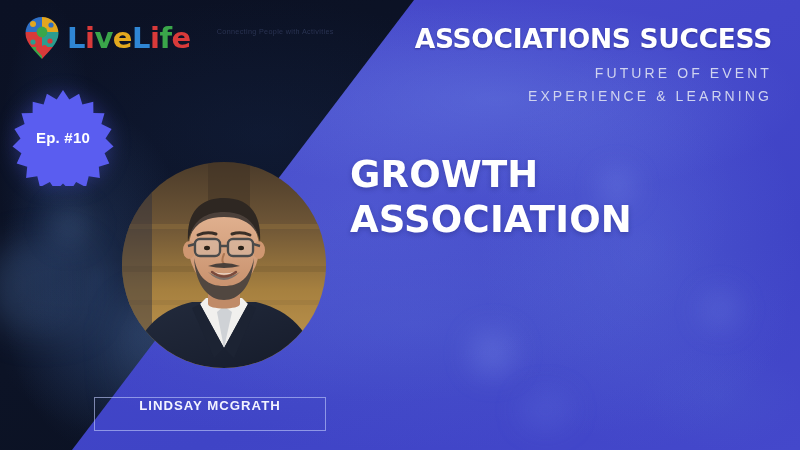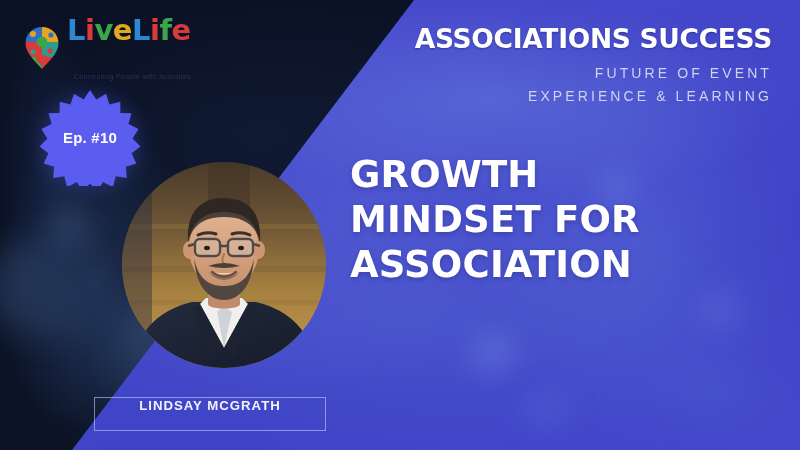--- a/index.html
+++ b/index.html
@@ -53,38 +53,38 @@
   .blue-bokeh{
     position:absolute;border-radius:50%;filter:blur(14px);pointer-events:none;
   }
 
   
   .logo{
     position:absolute;left:24px;top:16px;
     display:flex;align-items:center;gap:7px;
   }
   .logo-mark{width:36px;height:44px;display:block;}
-  .logo-textwrap{display:flex;flex-direction:column;line-height:1;gap:24px;}
+  .logo-textwrap{display:flex;flex-direction:row;line-height:1;gap:24px;}
   .logo-word{
     font-size:29px;font-weight:bold;letter-spacing:-.5px;
     font-family:"DejaVu Sans", sans-serif;
     white-space:nowrap;
   }
   .logo-word span{display:inline;}
   .logo-tag{
     margin-top:4px;margin-left:2px;
     font-size:7.2px;letter-spacing:.35px;
     color:#2a3352;white-space:nowrap;
     font-family:"Liberation Sans", sans-serif;
     text-align:right;
   }
 
   
   .badge{
-    position:absolute;left:36px;top:88px;width:108px;height:98px;
+    position:absolute;left:9px;top:88px;width:108px;height:98px;
   }
   .badge svg{position:absolute;inset:0;width:100%;height:100%;
     filter:drop-shadow(0 0 10px rgba(90,95,245,.35));}
   .badge-label{
     position:absolute;inset:0;
     display:flex;align-items:center;justify-content:center;
     color:#ffffff;font-size:15px;font-weight:bold;letter-spacing:.2px;
     font-family:"Liberation Sans", sans-serif;
   }
 
@@ -270,17 +270,16 @@
   <div class="brand">
     <div class="brand-title">ASSOCIATIONS SUCCESS</div>
     <div class="brand-sub">
       <div>FUTURE OF EVENT</div>
       <div>EXPERIENCE &amp; LEARNING</div>
     </div>
   </div>
 
   <div class="ep-title">
     <div>GROWTH</div>
-    <div>MINDSET FOR</div>
     <div>ASSOCIATION</div>
   </div>
 
 </div>
 
 </body></html>

